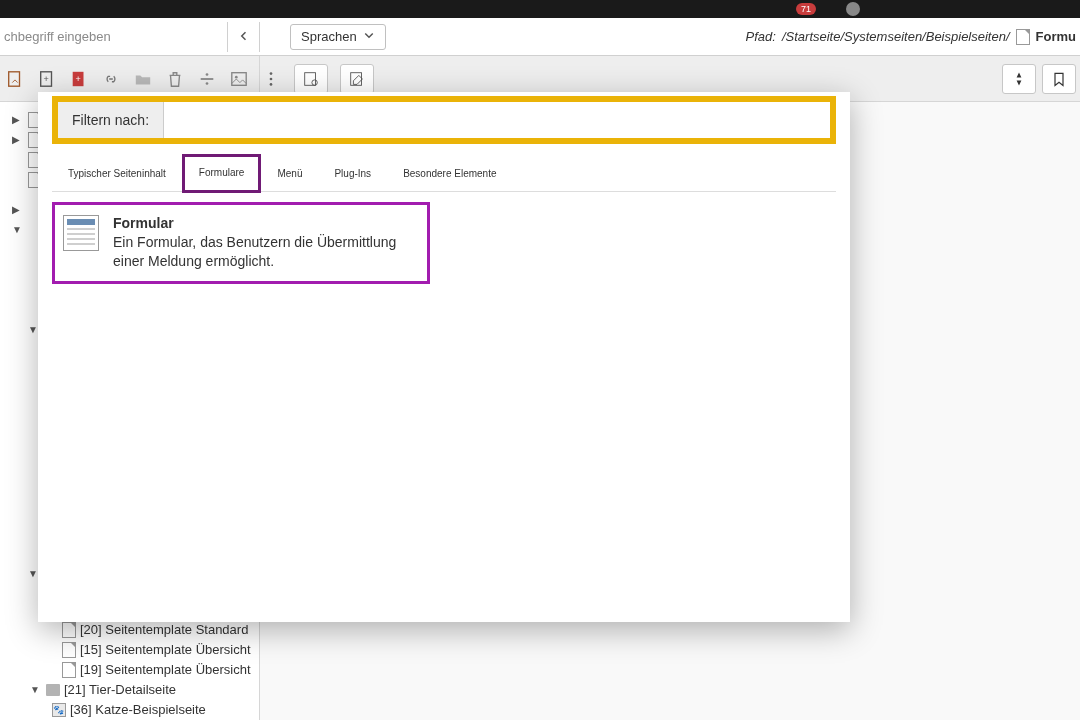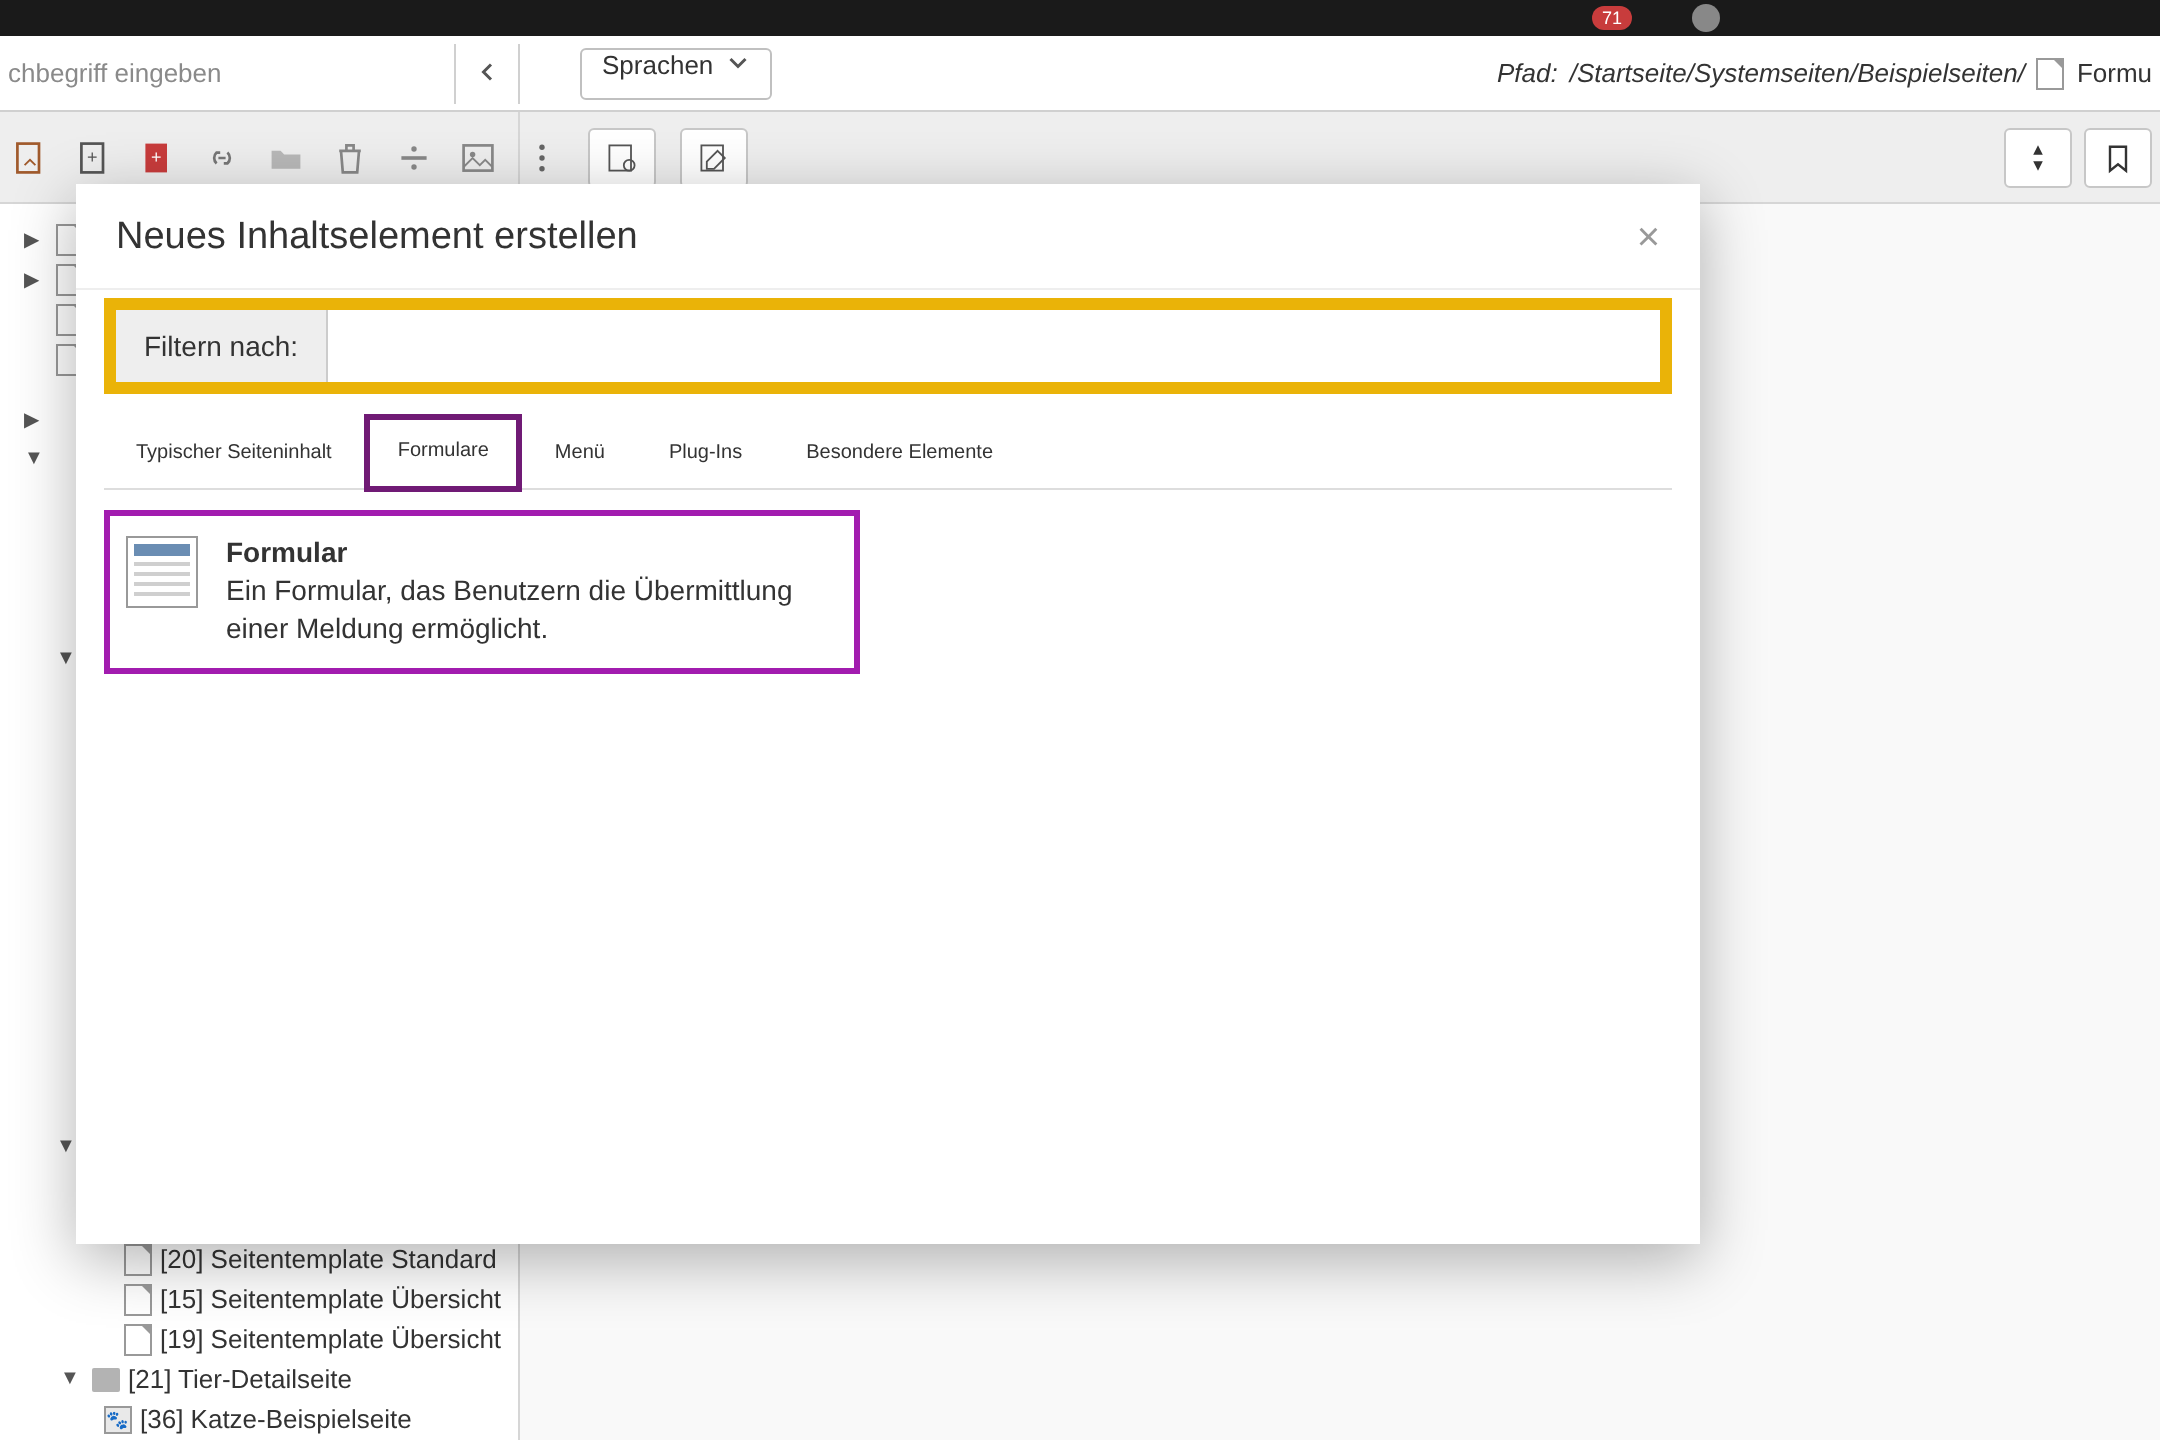--- a/index.html
+++ b/index.html
@@ -67,36 +67,37 @@
     color: #555;
     cursor: pointer;
     border-right: 1px solid #d0d0d0;
     margin-right: 30px;
   }
   .lang-btn {
     height: 26px;
     border: 1px solid #c0c0c0;
     border-radius: 3px;
     display: flex;
+    align-items: center;
     padding: 0 10px;
     gap: 6px;
     font-size: 13px;
     cursor: pointer;
     background: #fff;
   }
   .path-label {
     margin-left: auto;
     margin-right: 4px;
     font-size: 13px;
     font-style: italic;
     display: flex;
     align-items: center;
     gap: 6px;
   }
-  .path-page { font-weight: 400; font-style: normal; }
+  .path-page { font-weight: 700; font-style: normal; }
 
   
   .toolbar {
     height: 46px;
     background: #eeeeee;
     border-bottom: 1px solid #d6d6d6;
     display: flex;
     align-items: center;
   }
   .toolbar-left {
@@ -450,24 +451,20 @@
       <div class="tree-row" style="padding-left:24px">
         <span class="caticon">🐾</span>
         <span>[36] Katze-Beispielseite</span>
       </div>
     </div>
   </div>
   <div class="content"></div>
 </div>
 
 <div class="modal">
-  <div class="modal-header">
-    <span class="modal-title">Neues Inhaltselement erstellen</span>
-    <span class="modal-close">×</span>
-  </div>
   <div class="modal-body">
     <div class="filter-row">
       <div class="filter-label">Filtern nach:</div>
     </div>
 
     <div class="tabs">
       <div class="tab">Typischer Seiteninhalt</div>
       <div class="tab active-highlight">Formulare</div>
       <div class="tab">Menü</div>
       <div class="tab">Plug-Ins</div>

